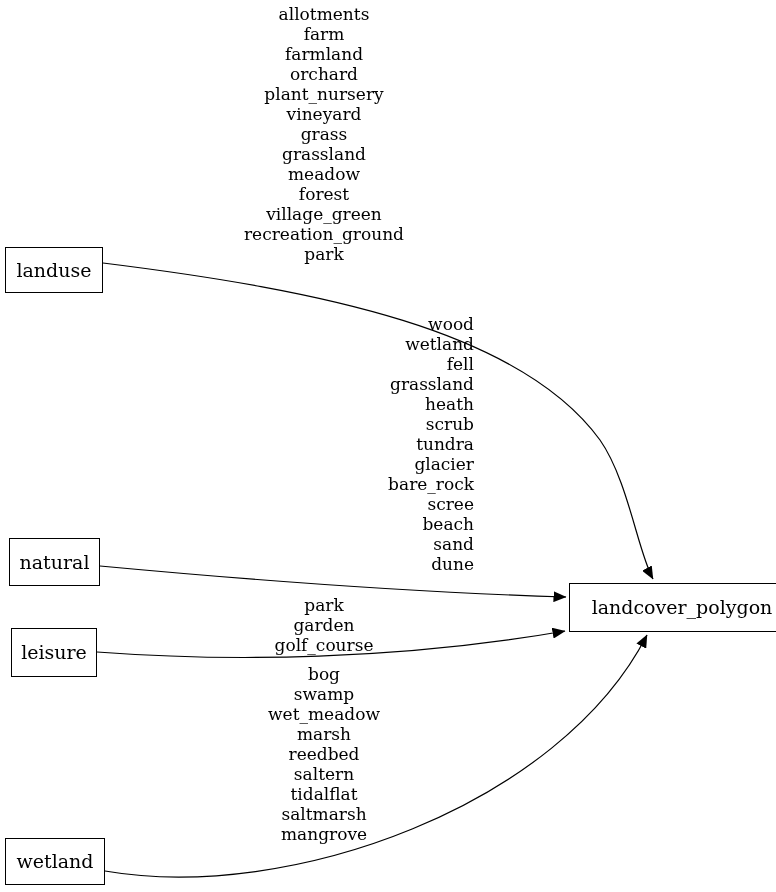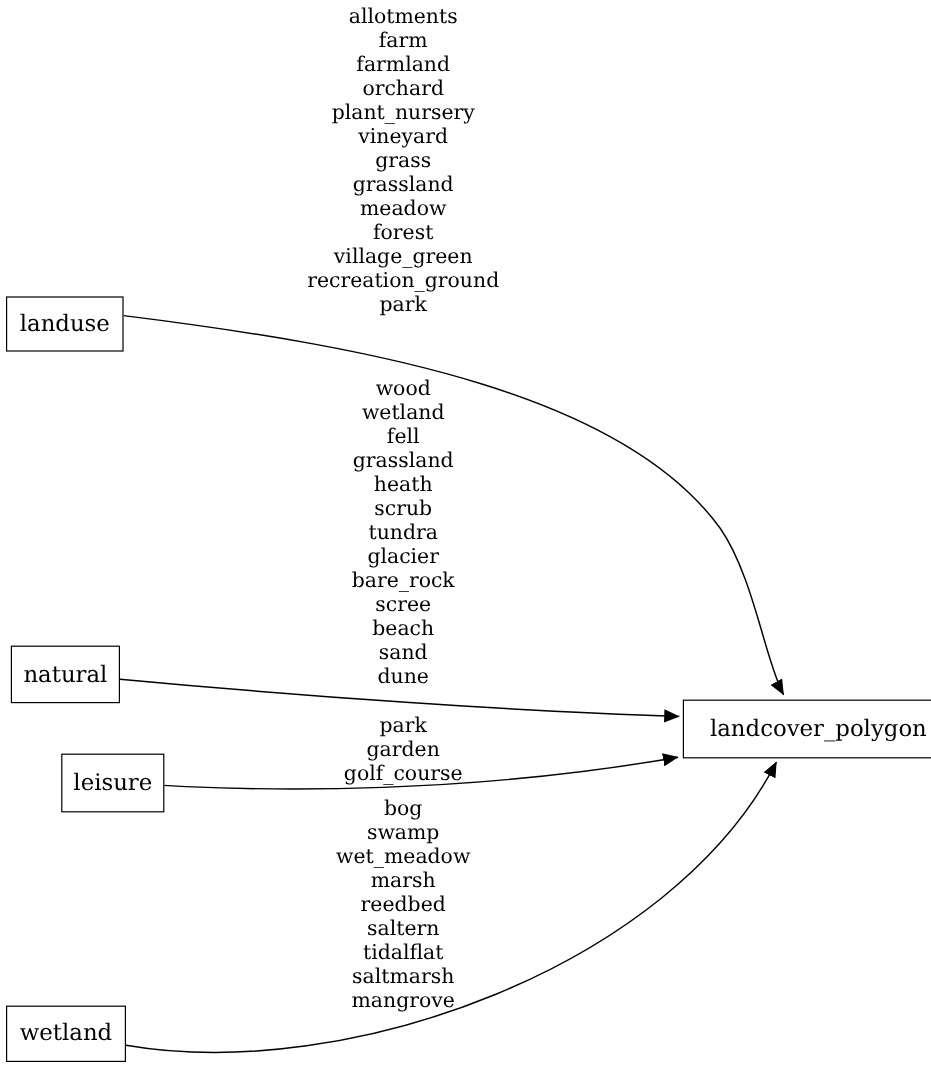--- a/index.html
+++ b/index.html
@@ -35,35 +35,35 @@
     background: #ffffff;
     display: flex;
     align-items: center;
     justify-content: center;
     font-size: 19px;
     line-height: 1;
     white-space: nowrap;
   }
   .edge-label {
     position: absolute;
-    left: 186px;
+    left: 174px;
     width: 300px;
     text-align: center;
     font-size: 17px;
     line-height: 20px;
     white-space: pre-line;
   }
   #label-landuse   { top: 4px; }
-  #label-natural   { top: 314px; }
+  #label-natural   { top: 314px; text-align: right; }
   #label-leisure   { top: 595px; }
   #label-wetland   { top: 664px; }
 
   #node-landuse   { left: 5px;   top: 247px; width: 98px;  height: 46px; }
   #node-natural   { left: 9px;   top: 538px; width: 91px;  height: 48px; }
-  #node-leisure   { left: 11px;  top: 628px; width: 86px;  height: 49px; margin-left: 40px; }
+  #node-leisure   { left: 11px;  top: 628px; width: 86px;  height: 49px; }
   #node-wetland   { left: 5px;   top: 838px; width: 100px; height: 47px; }
   #node-landcover { left: 569px; top: 583px; width: 226px; height: 49px; }
 </style>
 </head>
 <body>
 
 <div class="canvas">
 
   <svg class="edge-layer" viewBox="0 0 776 892" xmlns="http://www.w3.org/2000/svg">
     <defs>

